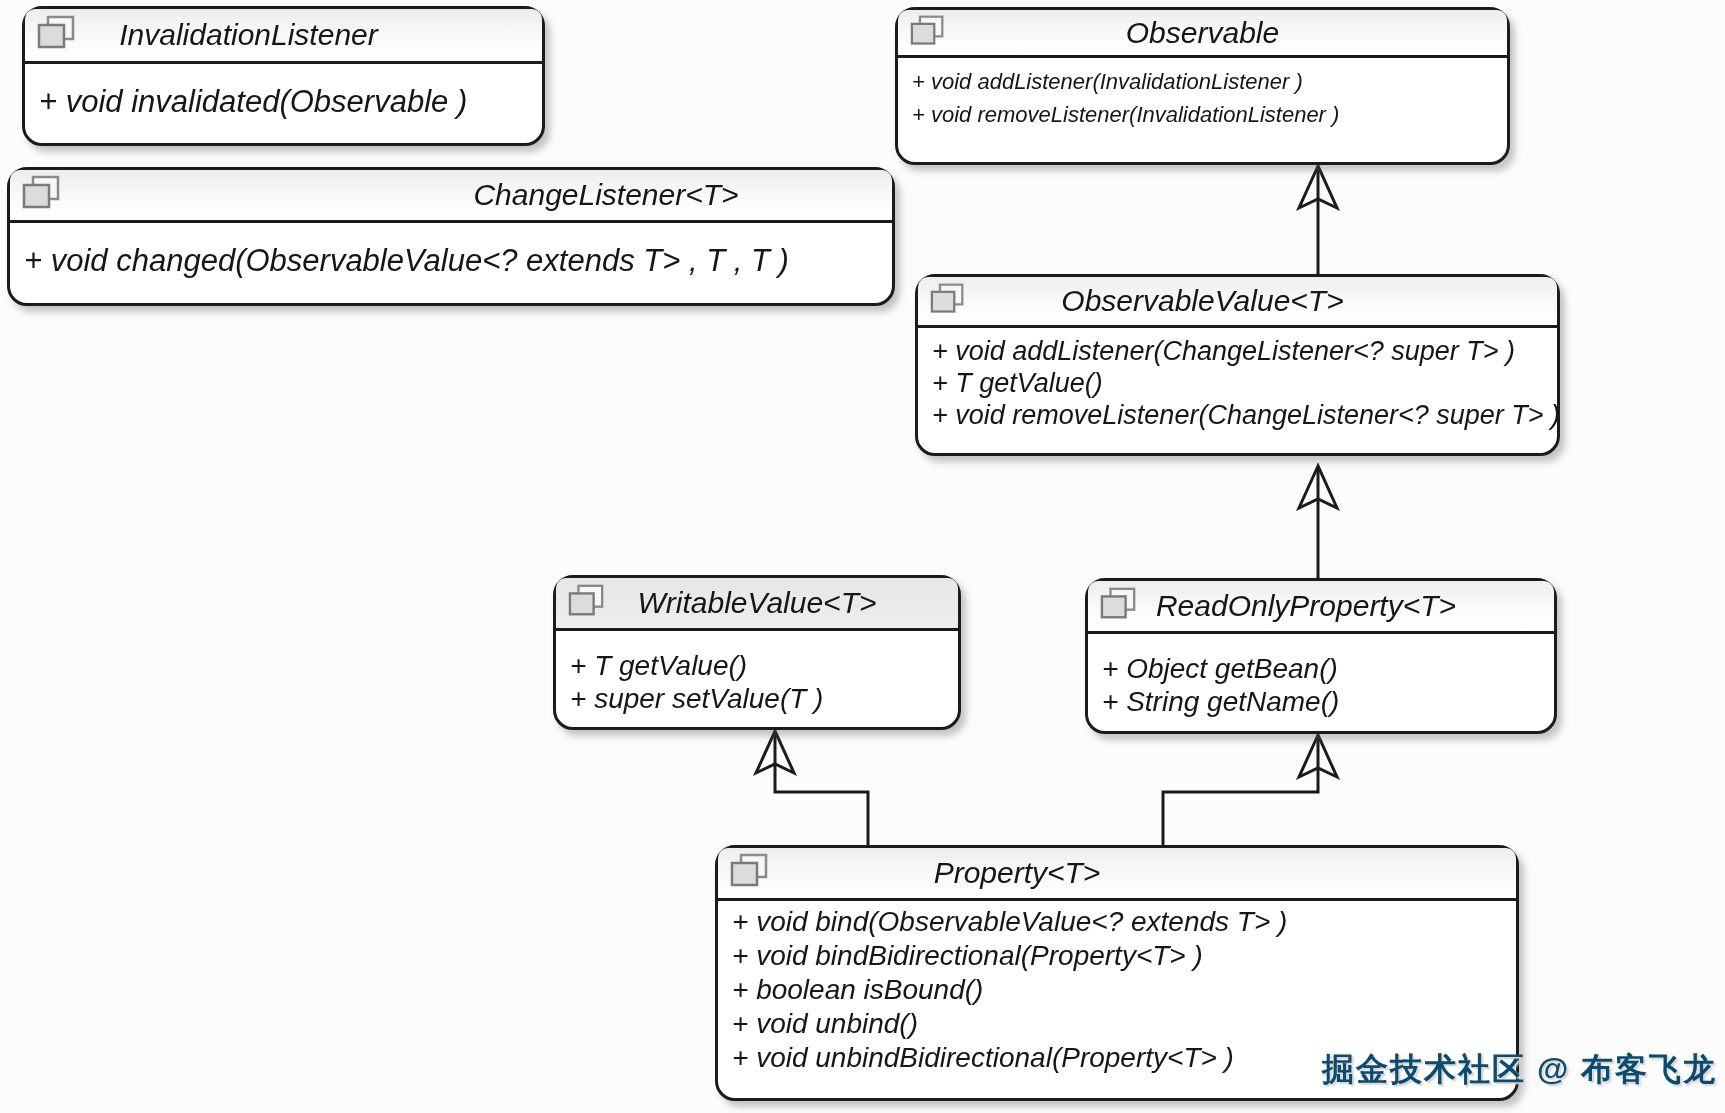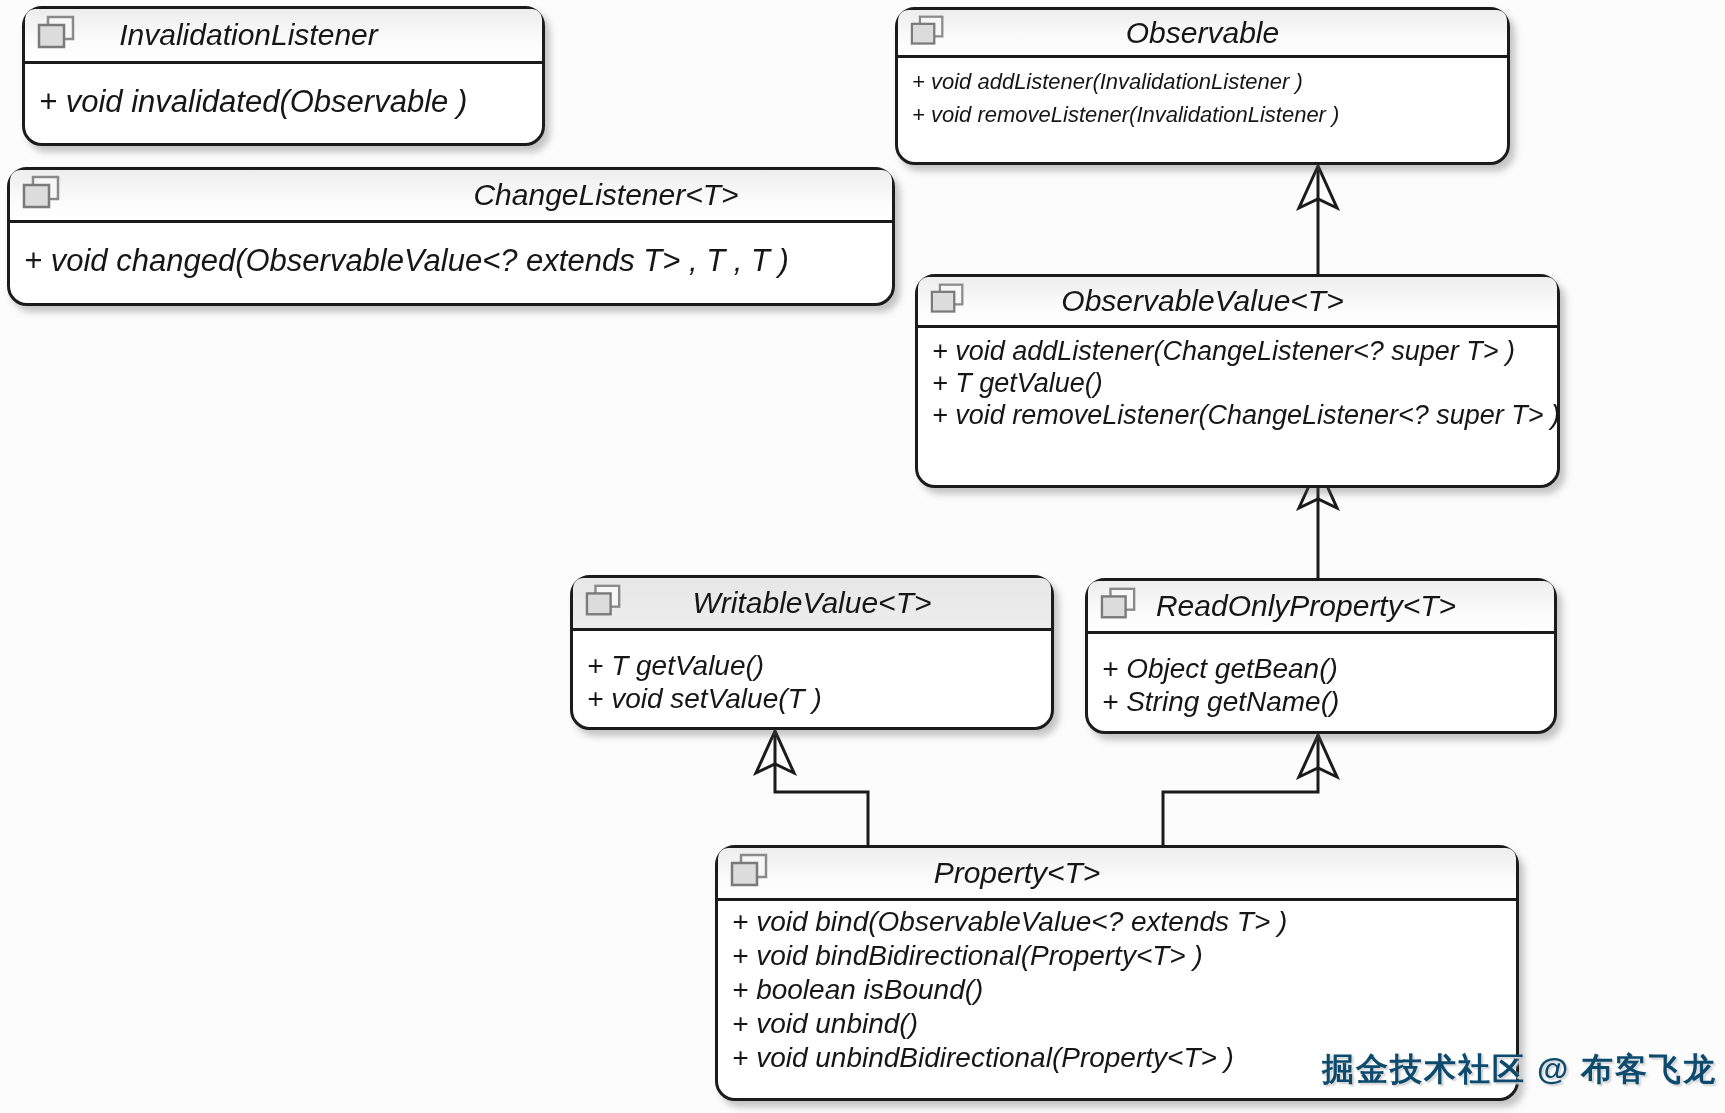--- a/index.html
+++ b/index.html
@@ -51,24 +51,24 @@
   .c7 .uml-methods{font-size:28px;line-height:34px;padding-top:4px;}
   
   .c1{left:22px;top:6px;width:523px;height:140px;}
   .c1 .uml-header{height:52px;}
   .c1 .uml-title{transform:translateX(-35px);}
   .c2{left:895px;top:7px;width:615px;height:158px;}
   .c2 .uml-header{height:45px;}
   .c3{left:7px;top:167px;width:888px;height:139px;}
   .c3 .uml-header{height:50px;align-items:center;}
   .c3 .uml-title{transform:translateX(155px);}
-  .c4{left:915px;top:274px;width:645px;height:214px;}
+  .c4{left:915px;top:274px;width:645px;height:182px;}
   .c4 .uml-header{height:48px;}
   .c4 .uml-title{transform:translateX(-35px);}
-  .c5{left:570px;top:575px;width:484px;height:155px;}
+  .c5{left:553px;top:575px;width:408px;height:155px;}
   .c5 .uml-header{height:50px;}
   .c6{left:1085px;top:578px;width:472px;height:156px;}
   .c6 .uml-header{height:50px;}
   .c6 .uml-title{transform:translateX(-15px);}
   .c7{left:715px;top:845px;width:804px;height:256px;}
   .c7 .uml-header{height:50px;}
   .c7 .uml-title{transform:translateX(-100px);}
   .watermark{
     position:absolute;
     right:8px;top:1048px;
@@ -171,21 +171,21 @@
       <span class="iface-icon">
         <svg width="42" height="36" viewBox="0 0 44 38">
           <rect x="13" y="3" width="25" height="22" fill="#f7f7f7" stroke="#8a8a8a" stroke-width="2.5"></rect>
           <rect x="4" y="11" width="25" height="22" fill="#dcdcdc" stroke="#7a7a7a" stroke-width="2.5"></rect>
         </svg>
       </span>
       <span class="uml-title">WritableValue&lt;T&gt;</span>
     </div>
     <div class="uml-methods">
       <span class="m">+ T getValue()</span>
-      <span class="m">+ void setValue(T )</span>
+      <span class="m">+ super setValue(T )</span>
     </div>
   </div>
 
   <div class="uml-box c6 fs-std">
     <div class="uml-header">
       <span class="iface-icon">
         <svg width="42" height="36" viewBox="0 0 44 38">
           <rect x="13" y="3" width="25" height="22" fill="#f7f7f7" stroke="#8a8a8a" stroke-width="2.5"></rect>
           <rect x="4" y="11" width="25" height="22" fill="#dcdcdc" stroke="#7a7a7a" stroke-width="2.5"></rect>
         </svg>

